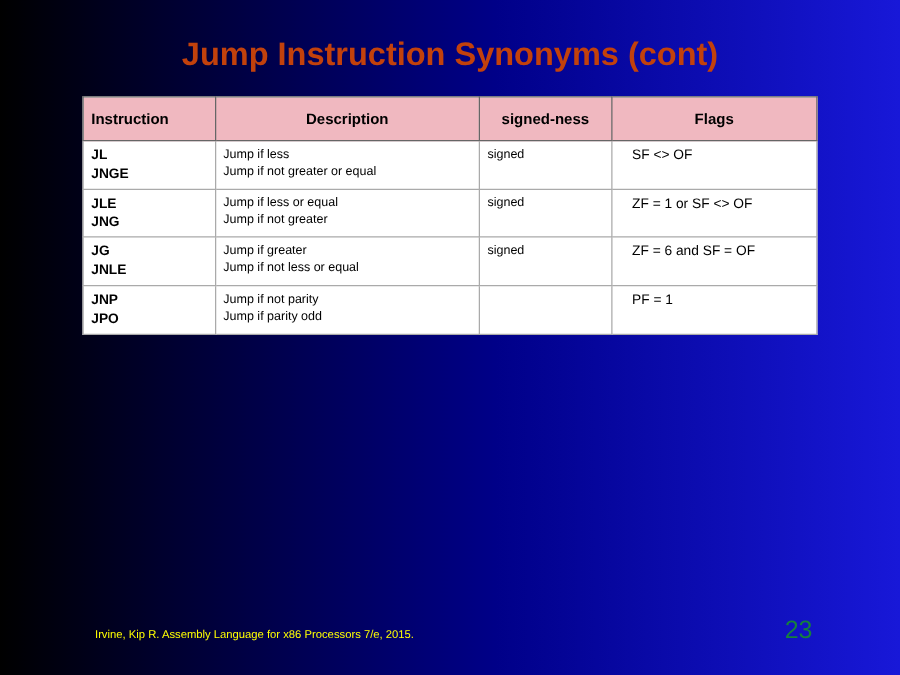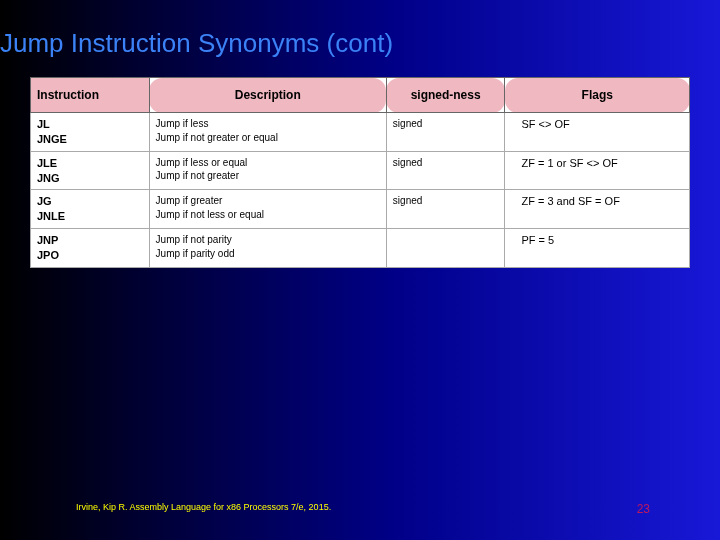--- a/index.html
+++ b/index.html
@@ -3,49 +3,49 @@
 <meta charset="utf-8">
 <style>
   * { box-sizing: border-box; margin: 0; padding: 0; }
   html, body { width: 720px; height: 540px; overflow: hidden; }
   body {
     background: linear-gradient(to right, #000000 0%, #000033 20%, #000088 55%, #1818d8 100%);
     font-family: Arial, Helvetica, sans-serif;
     position: relative;
   }
   .title {
-    color: #3b82f6;
+    color: #c2410c;
     font-size: 26px;
-    text-align: left;
+    text-align: center;
     padding-top: 28px;
     padding-bottom: 18px;
-    font-weight: normal;
+    font-weight: bold;
   }
   .table-wrap {
     margin: 0 auto;
-    width: 660px;
+    width: 588px;
     background: #ffffff;
   }
   table {
     width: 100%;
     border-collapse: collapse;
     font-size: 11px;
     color: #000;
   }
   thead th {
     background: #f0b8c0;
     color: #000;
     font-weight: bold;
     font-family: Verdana, Arial, sans-serif;
     font-size: 12px;
     padding: 10px 6px;
     border: 1px solid #666;
     text-align: left;
   }
-  thead th.center { text-align: center; border-radius: 13px; }
+  thead th.center { text-align: center; }
   tbody td {
     border: 1px solid #aaa;
     padding: 4px 6px;
     vertical-align: top;
     font-size: 10px;
     line-height: 1.35;
     font-family: Verdana, Arial, sans-serif;
   }
   tbody td.instr {
     font-weight: bold;
@@ -65,22 +65,22 @@
     position: absolute;
     left: 76px;
     bottom: 28px;
     color: #ffff00;
     font-size: 9px;
   }
   .footer-right {
     position: absolute;
     right: 70px;
     bottom: 24px;
-    color: #be185d;
-    font-size: 12px;
+    color: #15803d;
+    font-size: 20px;
   }
 </style>
 </head>
 <body>
 
 <div class="title">Jump Instruction Synonyms (cont)</div>
 
 <div class="table-wrap">
   <table>
     <colgroup>
@@ -107,26 +107,26 @@
         <tr>
           <td class="instr">JLE<br>JNG</td>
           <td>Jump if less or equal<br>Jump if not greater</td>
           <td>signed</td>
           <td class="flags">ZF = 1 or SF &lt;&gt; OF</td>
         </tr>
         <tr>
           <td class="instr">JG<br>JNLE</td>
           <td>Jump if greater<br>Jump if not less or equal</td>
           <td>signed</td>
-          <td class="flags">ZF = 3 and SF = OF</td>
+          <td class="flags">ZF = 6 and SF = OF</td>
         </tr>
         <tr>
           <td class="instr">JNP<br>JPO</td>
           <td>Jump if not parity<br>Jump if parity odd</td>
           <td></td>
-          <td class="flags">PF = 5</td>
+          <td class="flags">PF = 1</td>
         </tr>
       </tbody>
   </table>
 </div>
 
 <div class="footer-left">Irvine, Kip R. Assembly Language for x86 Processors 7/e, 2015.</div>
 <div class="footer-right">23</div>
 
 </body></html>

